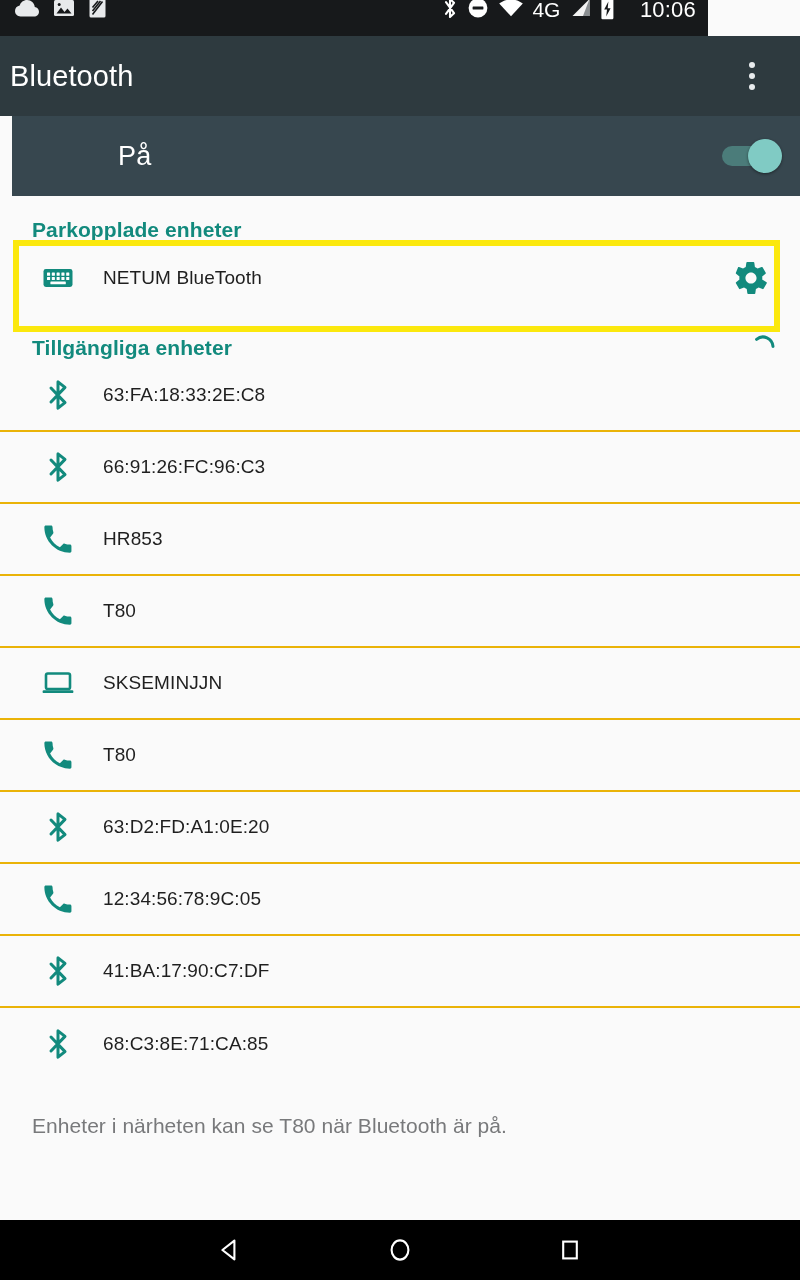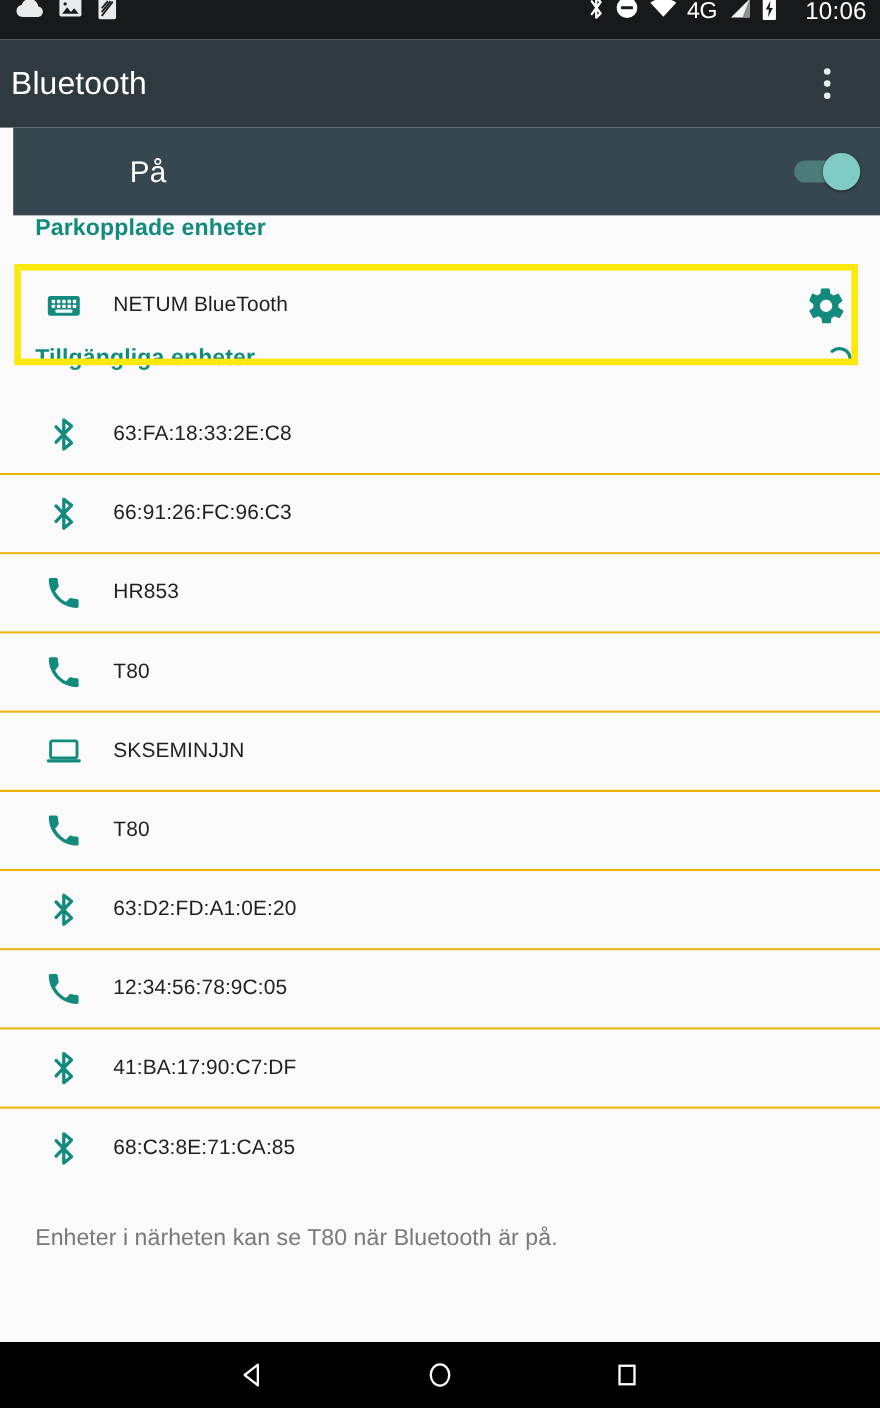--- a/index.html
+++ b/index.html
@@ -16,21 +16,21 @@
     width: 800px;
     height: 1280px;
     overflow: hidden;
     background: #fafafa;
   }
 
   
   .statusbar {
     position: absolute;
     top: 0; left: 0;
-    width: 800px;
+    width: 708px;
     height: 36px;
     background: #17191b;
     display: flex;
     align-items: center;
     box-sizing: border-box;
     padding: 0 12px 17px 14px;
   }
   .sb-left { display: flex; align-items: center; gap: 13px; }
   .sb-right { display: flex; align-items: center; gap: 9px; margin-left: auto; }
   .sb-ico { display: block; }
@@ -132,21 +132,21 @@
     position: absolute;
     top: 196px; left: 0;
     width: 800px;
     height: 1024px;
     background: #fafafa;
   }
 
   .section-header {
     height: 46px;
     display: flex;
-    align-items: flex-start;
+    align-items: flex-end;
     box-sizing: border-box;
     padding: 0 24px 0 32px;
     position: relative;
   }
   .section-header .sh-text {
     color: #128a7d;
     font-size: 21px;
     font-weight: bold;
     letter-spacing: .1px;
   }

